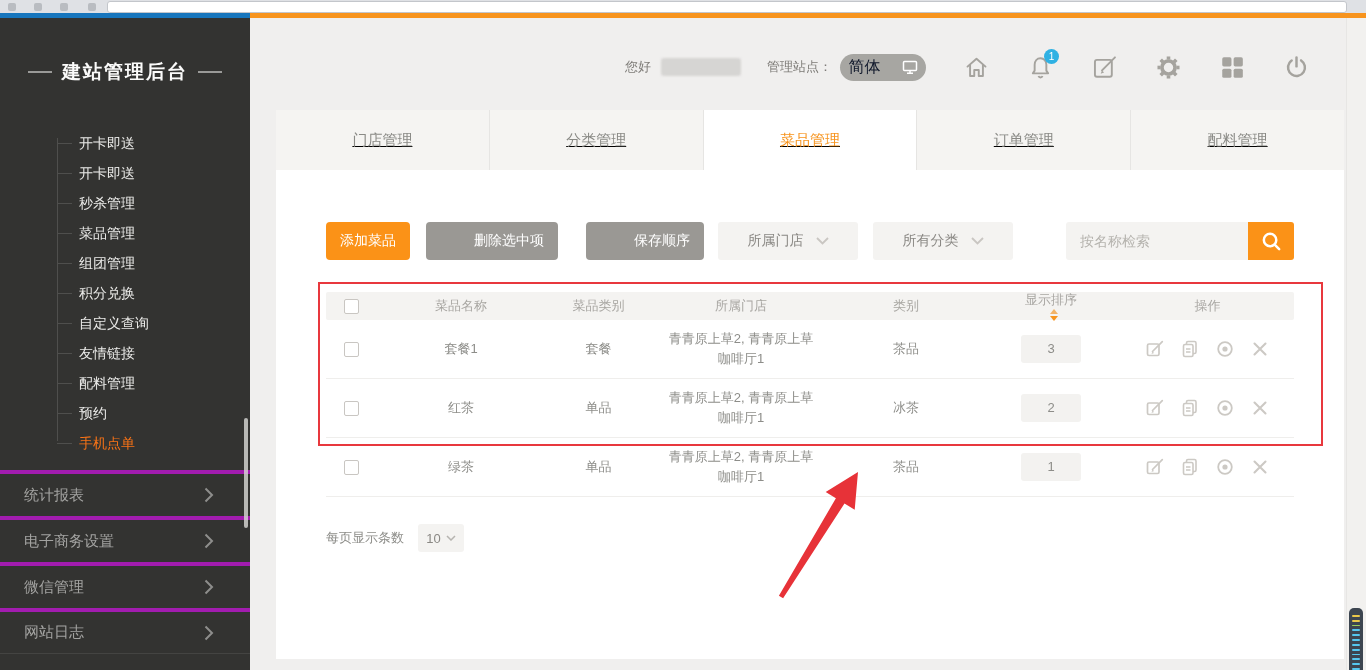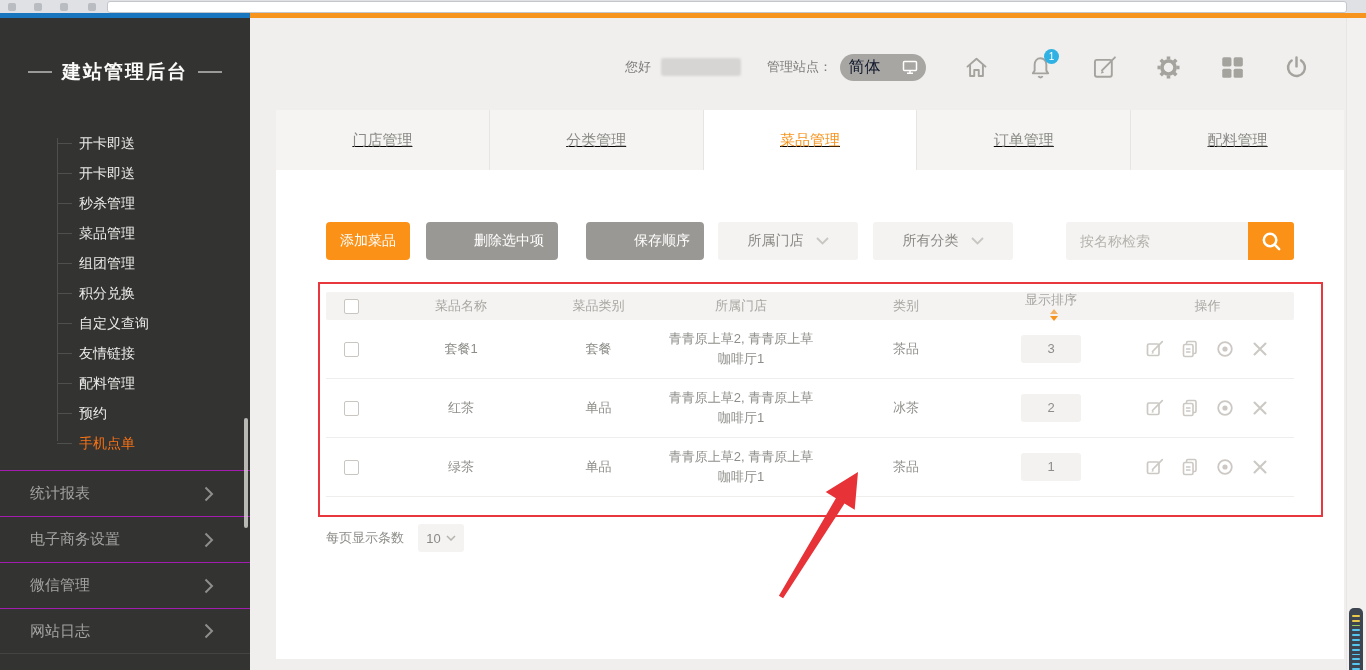--- a/index.html
+++ b/index.html
@@ -24,21 +24,21 @@
   #logo .dash { width:24px; height:2px; background:#9a9a98; }
   #logo .title { color:#fbfbfa; font-size:19px; letter-spacing:2px; font-weight:bold; }
   #tree { position:relative; padding-top:2px; }
   #tree:before { content:""; position:absolute; left:57px; top:12px; height:303px; width:1px; background:#4f4f4d; }
   .tree-item { position:relative; height:30px; line-height:30px; padding-left:79px;
     color:#ebebe9; font-size:14px; cursor:pointer; white-space:nowrap; }
   .tree-item:before { content:""; position:absolute; left:57px; top:15px; width:15px; height:1px; background:#4f4f4d; }
   .tree-item.active { color:#f97316; }
   #sections { margin-top:12px; }
   .section-row { height:46px; display:flex; align-items:center; justify-content:space-between;
-    padding:0 36px 0 30px; border-top:1px solid #a21caf; color:#a3a3a1; font-size:15px; cursor:pointer; }
+    padding:0 36px 0 24px; border-top:4px solid #a21caf; color:#a3a3a1; font-size:15px; cursor:pointer; }
   .section-row:last-child { border-bottom:1px solid #444442; }
   #side-thumb { left:244px; top:418px; width:4px; height:110px; background:#d9d9d7; border-radius:2px; opacity:.8; }
 
   
   #topbar { left:250px; top:40px; right:56px; height:54px; display:flex; align-items:center; justify-content:flex-end; }
   .tb-text { color:#7d7b77; font-size:13px; }
   #redacted { width:80px; height:18px; margin-left:10px; background:#d6d5d3; border-radius:3px; filter:blur(1.2px); }
   #site-label { margin-left:26px; }
   #lang-pill { margin-left:8px; width:86px; height:27px; border-radius:14px; background:#a7a6a2;
     color:#0f172a; font-size:16px; display:flex; align-items:center; justify-content:center; gap:21px; cursor:pointer; }
@@ -66,21 +66,21 @@
   .dd { height:38px; width:140px; background:#f4f3f1; border-radius:3px; display:flex; align-items:center;
     justify-content:center; gap:12px; color:#8a8884; font-size:14px; cursor:pointer; }
   #search-wrap { margin-left:auto; display:flex; }
   #search-input { width:182px; height:38px; background:#f4f3f1; border:none; outline:none;
     border-radius:3px 0 0 3px; padding:0 14px; font-size:14px; color:#7b7975; font-family:inherit; }
   #search-input::placeholder { color:#b5b3ae; }
   #search-btn { width:46px; height:38px; background:#fb9217; border:none; border-radius:0 3px 3px 0;
     cursor:pointer; display:flex; align-items:center; justify-content:center; }
 
   
-  #red-box { position:absolute; left:42px; top:112px; width:1005px; height:235px; border:2px solid #e8383d; }
+  #red-box { position:absolute; left:42px; top:112px; width:1005px; height:164px; border:2px solid #e8383d; }
   #tbl { position:absolute; left:6px; top:8px; width:968px; }
   .trow { display:flex; align-items:center; }
   #thead { height:28px; background:#f4f3f1; border-radius:2px; font-size:13px; color:#a8a6a2; }
   .tbody-row { height:59px; border-bottom:1px solid #efeeec; font-size:13px; color:#8d8d89; }
   .c { text-align:center; display:flex; align-items:center; justify-content:center; }
   .c-check { width:50px; } .c-name { width:170px; } .c-type { width:105px; } .c-store { width:180px; }
   .c-cat { width:150px; } .c-sort { width:140px;flex-direction:column; } .c-act { flex:1; gap:15px; }
   .checkbox { width:15px; height:15px; border:1px solid #c9c6c2; border-radius:2px; background:#fff; cursor:pointer; }
   .store-text { display:inline-block; width:150px; line-height:1.55; }
   .sort-box { width:60px; height:28px; line-height:28px; background:#f3f2f0; border-radius:3px;

